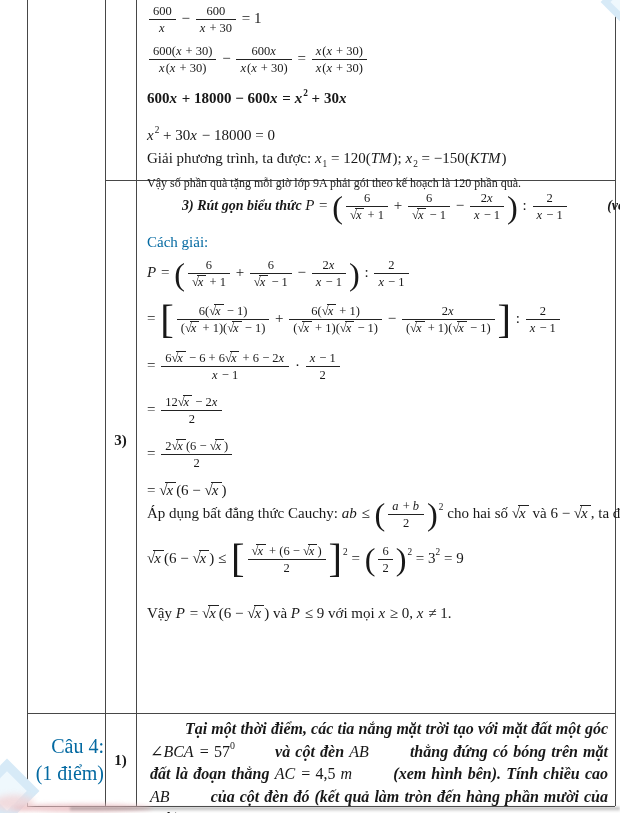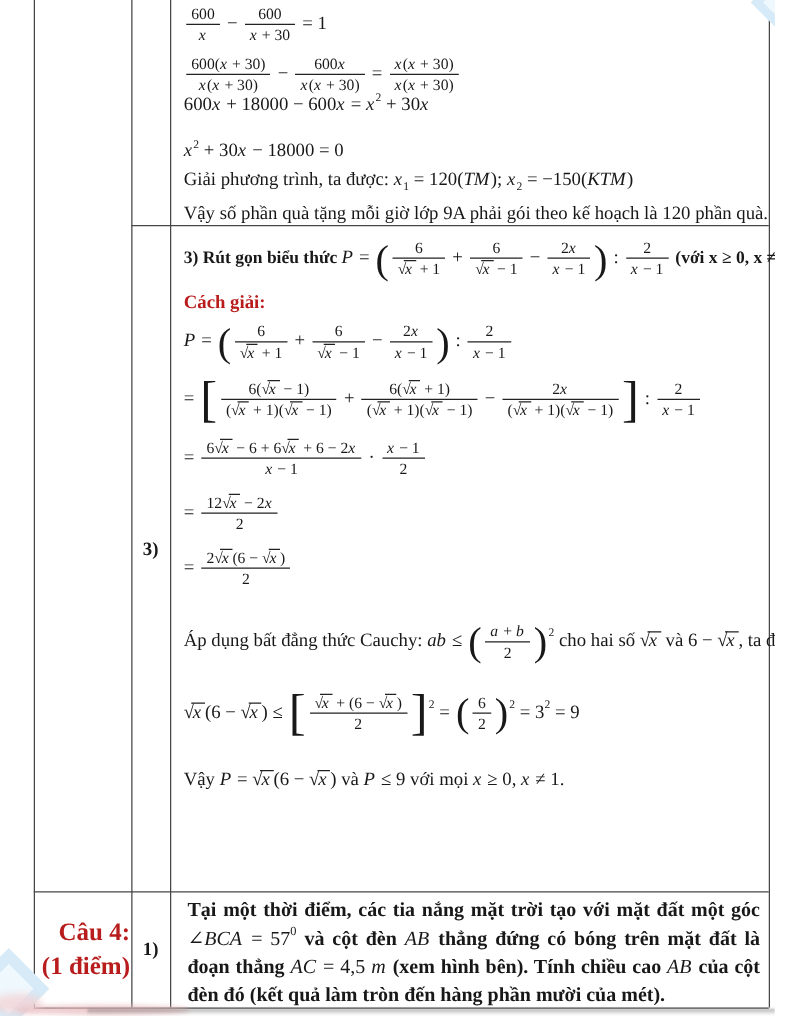--- a/index.html
+++ b/index.html
@@ -7,22 +7,22 @@
     position:relative;width:620px;height:813px;background:#ffffff;overflow:hidden;
     font-family:"Liberation Serif","DejaVu Serif",serif;color:#181818;
   }
   
   .vline{position:absolute;width:1px;background:#474747;top:0;height:806px;}
   .hline{position:absolute;height:1px;background:#474747;}
   
   .cell{position:absolute;}
   .mline{font-size:15px;white-space:nowrap;line-height:1.2;}
   .rm{font-style:normal;}
-  .bi{font-weight:bold;}
-  .red{color:#b91c1c;font-weight:bold;}
+  .bi{font-weight:bold;font-style:italic;margin-left:35px;}
+  .red{color:#0369a1;font-weight:normal;}
   i{font-style:italic;padding-right:1px;}
   sup{font-size:.62em;line-height:0;vertical-align:super;position:relative;top:-.15em;}
   sub{font-size:.62em;line-height:0;vertical-align:sub;}
   
   .frac{display:inline-block;vertical-align:middle;text-align:center;margin:0 2px;font-size:12.5px;line-height:1.12;}
   .frac>.num{display:block;padding:0 4px 1px;border-bottom:1px solid #222;}
   .frac>.den{display:block;padding:1px 4px 0;}
   
   .sqrt{display:inline-block;white-space:nowrap;}
   .rsign{letter-spacing:-1px;}
@@ -30,37 +30,37 @@
   
   .bp{display:inline-block;vertical-align:middle;line-height:0;font-weight:300;margin:0 1px;}
   .bp.s1{font-size:2.15em;}
   .bp.s2{font-size:2.7em;}
   
   .row1{left:147px;top:0;width:465px;}
   .row2{left:147px;top:186px;width:466px;}
   .row3{left:150px;top:716px;width:458px;font-size:16px;line-height:22.5px;text-align:justify;padding-top:2px;}
   .m-eq1{margin-top:4px;}
   .m-eq2{margin-top:9px;}
-  .m-eq3{}
+  .m-eq3{margin-top:14px;font-weight:bold;}
   .m-eq4{margin-top:19px;}
   .m-solve{margin-top:5px;}
-  .m-concl1{margin-top:9px;font-size:15px;}
+  .m-concl1{margin-top:9px;font-size:12px;}
   .m-title1{margin-top:5px;}
   .m-title1 .bi{font-size:14px;}
   .m-title2{margin-top:11px;}
   .m-cach{margin-top:11px;font-size:15px;}
   .m-taco{margin-top:8px;font-size:15px;}
   .m-e1{margin-top:7px;}
   .m-e2{margin-top:15px;}
   .m-e3{margin-top:15px;}
   .m-e4{margin-top:13px;}
   .m-e5{margin-top:13px;}
   .m-e6{margin-top:11px;}
-  .m-cauchy{margin-top:28px;}
-  .m-cineq{margin-top:26px;}
+  .m-cauchy{margin-top:0;}
+  .m-cineq{margin-top:14px;}
   .m-concl2{margin-top:29px;}
   .num-col{position:absolute;left:105px;width:31px;text-align:center;font-weight:bold;font-size:15px;}
   .cau4-label{position:absolute;left:28px;width:76px;top:733px;text-align:right;font-size:20px;line-height:27px;}
   
   .diamond{position:absolute;transform:rotate(45deg);background:#d7eaf7;}
   .diamond .inner{position:absolute;left:20%;top:20%;right:20%;bottom:20%;background:#eff8fd;}
   .wm-tr{left:608px;top:-16px;width:36px;height:36px;}
   .wm-bl{left:-16px;top:768px;width:46px;height:46px;}
   .wm-pink{position:absolute;left:12px;top:804px;width:140px;height:8px;background:#e8b9bd;opacity:.75;filter:blur(2px);border-radius:50%;}
   .wm-pink2{position:absolute;left:-6px;top:795px;width:40px;height:16px;background:#f2d4d6;opacity:.8;filter:blur(3px);border-radius:50%;}
@@ -91,20 +91,21 @@
 
   <div class="num-col" style="top:432px;">3)</div>
   <div class="cell row2">
     <div class="mline m-title1"><span class="bi">3) Rút gọn biểu thức </span><i>P</i> = <span class="bp s1">(</span><span class="frac"><span class="num">6</span><span class="den"><span class="sqrt"><span class="rsign">√</span><span class="rad"><i>x</i></span></span> + 1</span></span> + <span class="frac"><span class="num">6</span><span class="den"><span class="sqrt"><span class="rsign">√</span><span class="rad"><i>x</i></span></span> − 1</span></span> − <span class="frac"><span class="num">2<i>x</i></span><span class="den"><i>x</i> − 1</span></span><span class="bp s1">)</span> : <span class="frac"><span class="num">2</span><span class="den"><i>x</i> − 1</span></span><span class="bi"> (với x ≥ 0, x ≠ 1) và chứng</span></div>
     <div class="mline m-cach red">Cách giải:</div>
     <div class="mline m-e1"><i>P</i> = <span class="bp s1">(</span><span class="frac"><span class="num">6</span><span class="den"><span class="sqrt"><span class="rsign">√</span><span class="rad"><i>x</i></span></span> + 1</span></span> + <span class="frac"><span class="num">6</span><span class="den"><span class="sqrt"><span class="rsign">√</span><span class="rad"><i>x</i></span></span> − 1</span></span> − <span class="frac"><span class="num">2<i>x</i></span><span class="den"><i>x</i> − 1</span></span><span class="bp s1">)</span> : <span class="frac"><span class="num">2</span><span class="den"><i>x</i> − 1</span></span></div>
     <div class="mline m-e2">= <span class="bp s2">[</span><span class="frac"><span class="num">6(<span class="sqrt"><span class="rsign">√</span><span class="rad"><i>x</i></span></span> − 1)</span><span class="den">(<span class="sqrt"><span class="rsign">√</span><span class="rad"><i>x</i></span></span> + 1)(<span class="sqrt"><span class="rsign">√</span><span class="rad"><i>x</i></span></span> − 1)</span></span> + <span class="frac"><span class="num">6(<span class="sqrt"><span class="rsign">√</span><span class="rad"><i>x</i></span></span> + 1)</span><span class="den">(<span class="sqrt"><span class="rsign">√</span><span class="rad"><i>x</i></span></span> + 1)(<span class="sqrt"><span class="rsign">√</span><span class="rad"><i>x</i></span></span> − 1)</span></span> − <span class="frac"><span class="num">2<i>x</i></span><span class="den">(<span class="sqrt"><span class="rsign">√</span><span class="rad"><i>x</i></span></span> + 1)(<span class="sqrt"><span class="rsign">√</span><span class="rad"><i>x</i></span></span> − 1)</span></span><span class="bp s2">]</span> : <span class="frac"><span class="num">2</span><span class="den"><i>x</i> − 1</span></span></div>
     <div class="mline m-e3">= <span class="frac"><span class="num">6<span class="sqrt"><span class="rsign">√</span><span class="rad"><i>x</i></span></span> − 6 + 6<span class="sqrt"><span class="rsign">√</span><span class="rad"><i>x</i></span></span> + 6 − 2<i>x</i></span><span class="den"><i>x</i> − 1</span></span> · <span class="frac"><span class="num"><i>x</i> − 1</span><span class="den">2</span></span></div>
     <div class="mline m-e4">= <span class="frac"><span class="num">12<span class="sqrt"><span class="rsign">√</span><span class="rad"><i>x</i></span></span> − 2<i>x</i></span><span class="den">2</span></span></div>
     <div class="mline m-e5">= <span class="frac"><span class="num">2<span class="sqrt"><span class="rsign">√</span><span class="rad"><i>x</i></span></span>(6 − <span class="sqrt"><span class="rsign">√</span><span class="rad"><i>x</i></span></span>)</span><span class="den">2</span></span></div>
+    <div class="mline m-e6">= <span class="sqrt"><span class="rsign">√</span><span class="rad"><i>x</i></span></span>(6 − <span class="sqrt"><span class="rsign">√</span><span class="rad"><i>x</i></span></span>)</div>
     <div class="mline m-cauchy"><span class="rm">Áp dụng bất đẳng thức Cauchy:  </span><i>ab</i> ≤ <span class="bp s1">(</span><span class="frac"><span class="num"><i>a</i> + <i>b</i></span><span class="den">2</span></span><span class="bp s1">)</span><sup>2</sup><span class="rm"> cho hai số </span><span class="sqrt"><span class="rsign">√</span><span class="rad"><i>x</i></span></span><span class="rm"> và </span>6 − <span class="sqrt"><span class="rsign">√</span><span class="rad"><i>x</i></span></span><span class="rm">, ta được:</span></div>
     <div class="mline m-cineq"><span class="sqrt"><span class="rsign">√</span><span class="rad"><i>x</i></span></span>(6 − <span class="sqrt"><span class="rsign">√</span><span class="rad"><i>x</i></span></span>) ≤ <span class="bp s2">[</span><span class="frac"><span class="num"><span class="sqrt"><span class="rsign">√</span><span class="rad"><i>x</i></span></span> + (6 − <span class="sqrt"><span class="rsign">√</span><span class="rad"><i>x</i></span></span>)</span><span class="den">2</span></span><span class="bp s2">]</span><sup>2</sup> = <span class="bp s1">(</span><span class="frac"><span class="num">6</span><span class="den">2</span></span><span class="bp s1">)</span><sup>2</sup> = 3<sup>2</sup> = 9</div>
     <div class="mline m-concl2"><span class="rm">Vậy  </span><i>P</i> = <span class="sqrt"><span class="rsign">√</span><span class="rad"><i>x</i></span></span>(6 − <span class="sqrt"><span class="rsign">√</span><span class="rad"><i>x</i></span></span>)<span class="rm"> và </span><i>P</i> ≤ 9<span class="rm"> với mọi </span><i>x</i> ≥ 0, <i>x</i> ≠ 1.</div>
   </div>
 
   <div class="cau4-label red">
     <div>Câu 4:</div>
     <div>(1 điểm)</div>
   </div>
   <div class="num-col" style="top:752px;">1)</div>

